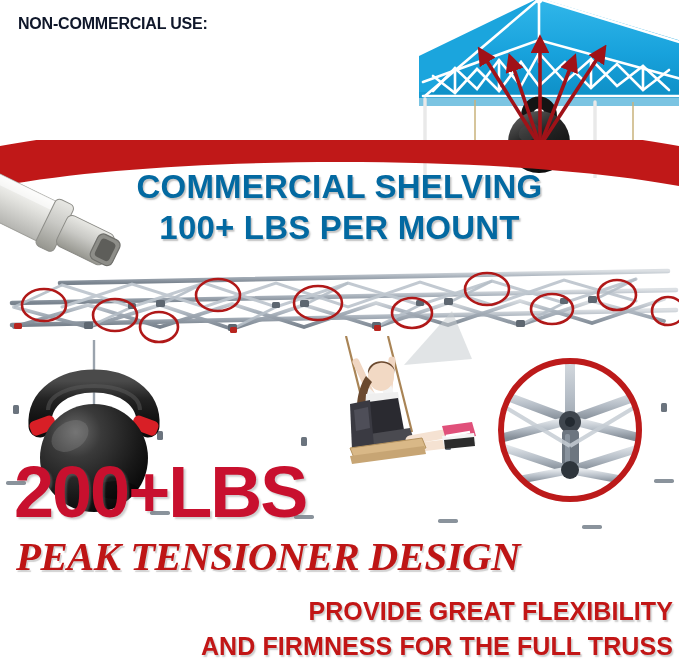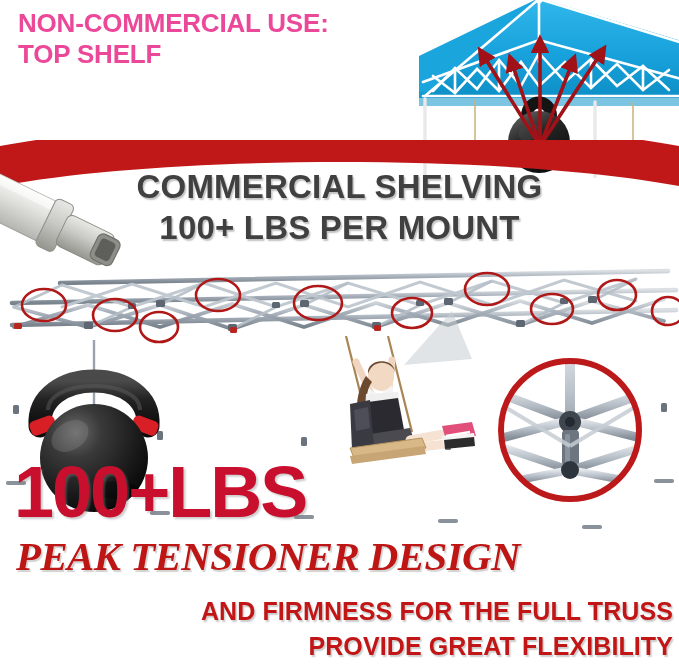--- a/index.html
+++ b/index.html
@@ -9,42 +9,42 @@
     font-family:"Liberation Sans", sans-serif;
     overflow:hidden;
     position:relative;
   }
   #stage { position:absolute; inset:0; width:679px; height:667px; overflow:hidden; background:#fff; }
   .lyr { position:absolute; }
 
   
   #warning-block {
     left:18px; top:8px; width:340px;
-    color:#ec4899;
+    color:#0f172a;
     font-weight:bold;
-    font-size:26px;
+    font-size:16px;
     line-height:31px;
     letter-spacing:-0.2px;
     z-index:40;
     white-space:nowrap;
   }
   #warning-block div { text-shadow:0 1px 0 rgba(255,255,255,.5); }
 
   
   #canopy-wrap { right:-6px; top:-4px; width:266px; height:182px; z-index:20; }
 
   
   #swoosh { left:0; top:140px; width:679px; height:72px; z-index:25; }
 
   
   #headline {
     left:0; top:166px; width:679px;
     text-align:center;
     z-index:45;
-    color:#404040;
+    color:#0369a1;
     font-weight:bold;
     font-size:33px;
     line-height:41px;
     letter-spacing:0.2px;
     text-shadow:1.5px 1.5px 1.5px rgba(120,120,120,.45);
   }
 
   
   #legtube { left:-12px; top:168px; width:150px; height:112px; z-index:30; }
 
@@ -183,21 +183,20 @@
   </div>
 
   <div id="swoosh" class="lyr">
     <svg width="679" height="72" viewBox="0 0 679 72" preserveAspectRatio="none">
       <path d="M0,6 C170,-26 509,-26 679,6 L679,46 C509,14 170,14 0,46 Z" fill="#C01818"></path>
     </svg>
   </div>
 
   <div id="warning-block" class="lyr">
     <div>NON-COMMERCIAL USE:</div>
-    <div>TOP SHELF</div>
   </div>
 
   <div id="legtube" class="lyr">
     <svg width="150" height="112" viewBox="0 0 150 112">
       <defs>
         <linearGradient id="tubeA" x1="0" y1="0" x2="0" y2="1">
           <stop offset="0%" stop-color="#FAFAF8"></stop>
           <stop offset="38%" stop-color="#E2E2DE"></stop>
           <stop offset="100%" stop-color="#B4B4B0"></stop>
         </linearGradient>
@@ -452,22 +451,22 @@
 
         <g stroke="#C5CCD3" stroke-width="4" fill="none" opacity="0.85">
           <path d="M16,62 L86,104 M156,62 L86,104"></path>
         </g>
       </g>
 
       <circle cx="86" cy="88" r="69" fill="none" stroke="#BC1A1A" stroke-width="6"></circle>
     </svg>
   </div>
 
-  <div id="big-lbs" class="lyr">100+LBS</div>
+  <div id="big-lbs" class="lyr">200+LBS</div>
 
   <div id="peak-line" class="lyr">PEAK TENSIONER DESIGN</div>
 
   <div id="tagline" class="lyr">
+    <div>PROVIDE GREAT FLEXIBILITY</div>
     <div>AND FIRMNESS FOR THE FULL TRUSS</div>
-    <div>PROVIDE GREAT FLEXIBILITY</div>
   </div>
 
 </div>
 
 </body></html>

